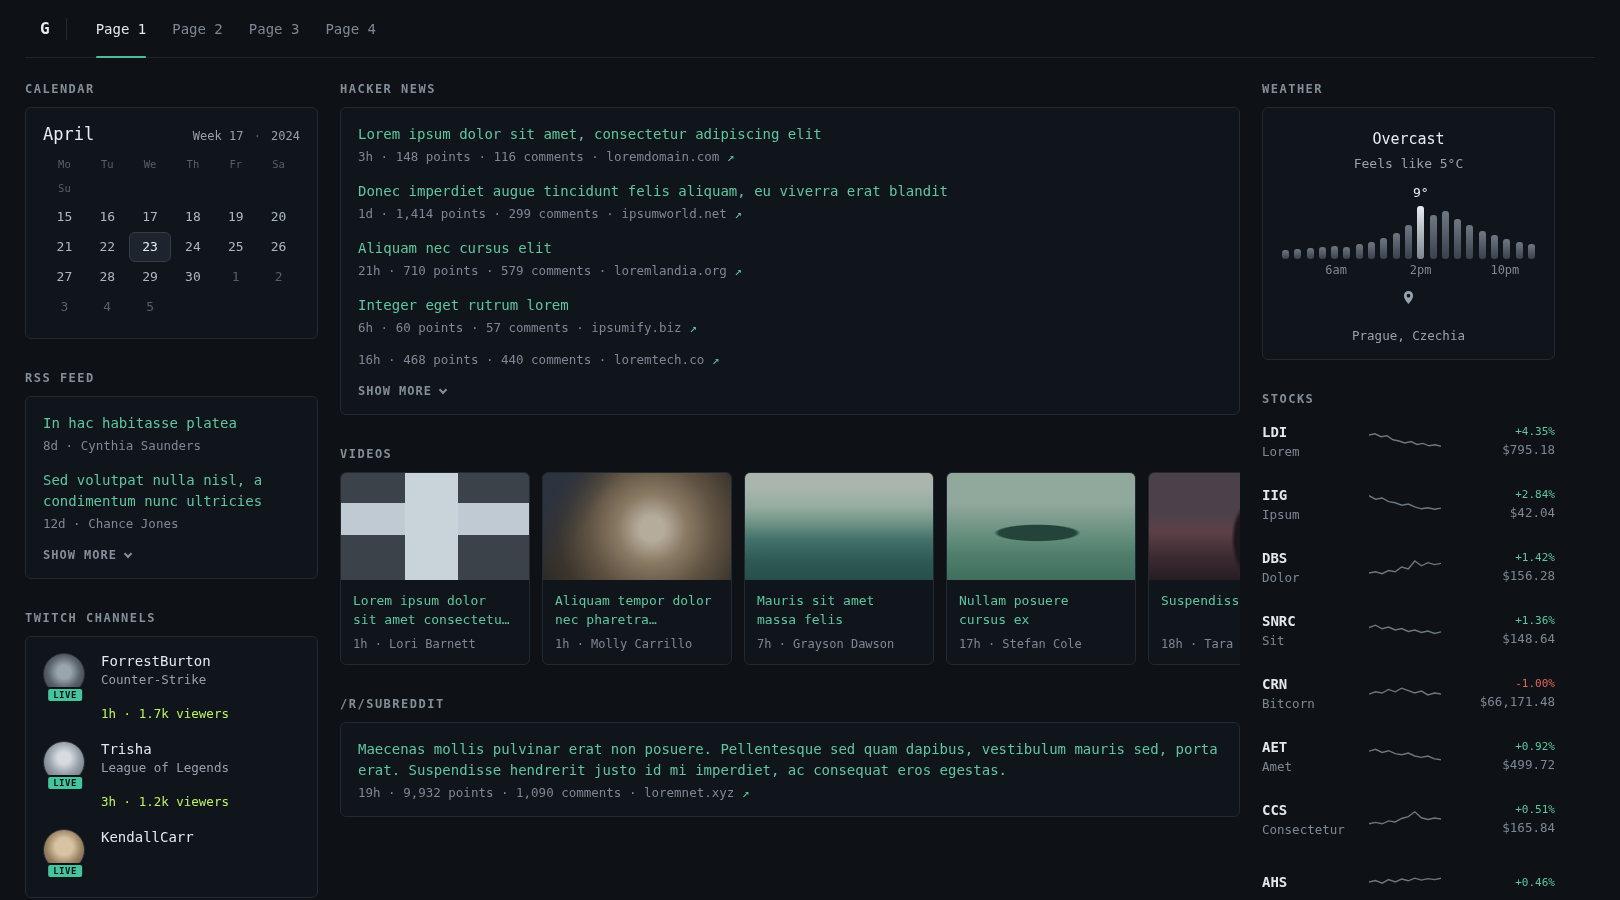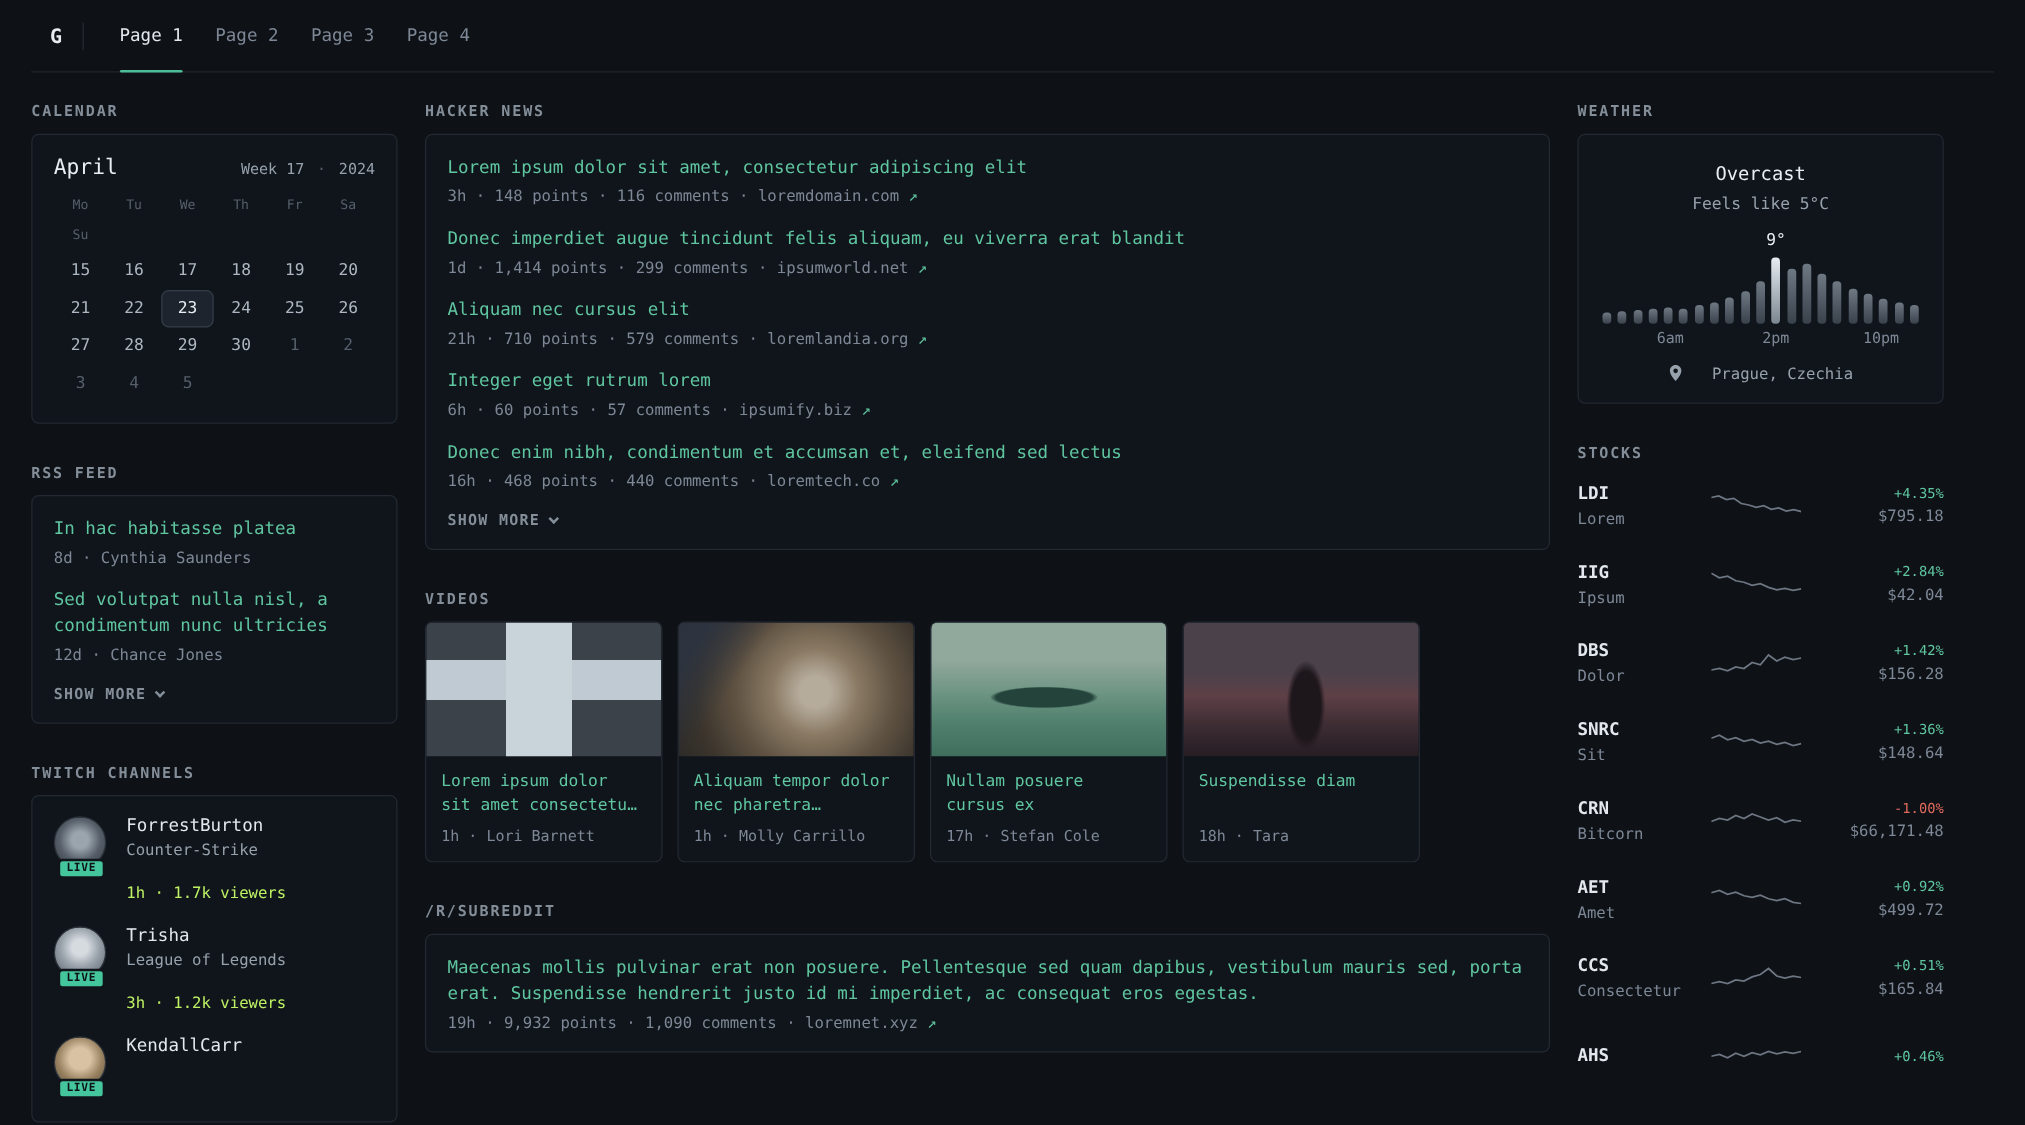--- a/index.html
+++ b/index.html
@@ -79,21 +79,21 @@
   .wx-card { text-align:center; }
   .wx-cond { font-size:15px; color:#e8edf2; margin-top:6px; }
   .wx-feels { font-size:13px; color:#97a1ac; margin-top:8px; }
   .wx-chart { position:relative; height:94px; margin-top:14px; }
   .wx-temp { position:absolute; top:0; transform:translateX(-50%); font-size:13px; color:#e8edf2; }
   .wx-bars { position:absolute; left:2px; right:2px; bottom:20px; top:18px; display:flex; align-items:flex-end; justify-content:space-between; }
   .wx-bar { width:7px; border-radius:3px; background:linear-gradient(to bottom, #6e7883, #39414b); }
   .wx-bar.hl { background:linear-gradient(to bottom, #e7ecf1, #7c8690); }
   .wx-hours { position:absolute; left:2px; right:2px; bottom:0; height:16px; }
   .wx-hour { position:absolute; transform:translateX(-50%); font-size:12px; color:#7d8795; }
-  .wx-loc { display:flex; justify-content:center; align-items:center; gap:24px; margin-top:12px; font-size:12.5px; color:#97a1ac; }
+  .wx-loc { display:flex; justify-content:center; align-items:center; gap:24px; margin-top:12px; font-size:12.5px; color:#97a1ac;flex-direction:column; }
 
   
   .stock-row { display:flex; align-items:center; margin-bottom:15px; min-height:48px; }
   .st-left { width:96px; flex:none; }
   .st-sym { font-size:14px; font-weight:bold; color:#e2e8ee; }
   .st-name { font-size:12.5px; color:#7d8795; margin-top:4px; }
   .st-spark { flex:1; display:flex; justify-content:center; }
   .st-right { width:104px; flex:none; text-align:right; }
   .st-chg { font-size:11px; }
   .st-chg.pos { color:#5fc6a0; }
@@ -238,21 +238,20 @@
             </div>
             <div class="feed-item" data-interactable="false">
               <div class="item-title" data-interactable="true">Aliquam nec cursus elit</div>
               <div class="item-meta" data-interactable="false"><span data-interactable="false">21h · 710 points · 579 comments · </span><span class="domain" data-interactable="true">loremlandia.org</span><span class="ext-arrow" data-interactable="false"> ↗</span></div>
             </div>
             <div class="feed-item" data-interactable="false">
               <div class="item-title" data-interactable="true">Integer eget rutrum lorem</div>
               <div class="item-meta" data-interactable="false"><span data-interactable="false">6h · 60 points · 57 comments · </span><span class="domain" data-interactable="true">ipsumify.biz</span><span class="ext-arrow" data-interactable="false"> ↗</span></div>
             </div>
             <div class="feed-item" data-interactable="false">
-              <div class="item-title" data-interactable="true">Donec enim nibh, condimentum et accumsan et, eleifend sed lectus</div>
               <div class="item-meta" data-interactable="false"><span data-interactable="false">16h · 468 points · 440 comments · </span><span class="domain" data-interactable="true">loremtech.co</span><span class="ext-arrow" data-interactable="false"> ↗</span></div>
             </div>
           </div>
         <div class="show-more" data-interactable="true">
           <span data-interactable="false">SHOW MORE</span>
           <span class="chev" data-interactable="false"></span>
         </div>
       </div>
     </section>
 
@@ -264,20 +263,27 @@
             <div class="vid-body" data-interactable="false">
               <div class="vid-title" data-interactable="true">Lorem ipsum dolor sit amet consectetu…</div>
               <div class="vid-meta" data-interactable="false">1h · Lori Barnett</div>
             </div>
           </div>
           <div class="vid-card" data-interactable="true">
             <div class="thumb thumb-camera" data-interactable="true"></div>
             <div class="vid-body" data-interactable="false">
               <div class="vid-title" data-interactable="true">Aliquam tempor dolor nec pharetra…</div>
               <div class="vid-meta" data-interactable="false">1h · Molly Carrillo</div>
+            </div>
+          </div>
+          <div class="vid-card" data-interactable="true">
+            <div class="thumb thumb-sea" data-interactable="true"></div>
+            <div class="vid-body" data-interactable="false">
+              <div class="vid-title" data-interactable="true">Mauris sit amet massa felis</div>
+              <div class="vid-meta" data-interactable="false">7h · Grayson Dawson</div>
             </div>
           </div>
           <div class="vid-card" data-interactable="true">
             <div class="thumb thumb-canoe" data-interactable="true"></div>
             <div class="vid-body" data-interactable="false">
               <div class="vid-title" data-interactable="true">Nullam posuere cursus ex</div>
               <div class="vid-meta" data-interactable="false">17h · Stefan Cole</div>
             </div>
           </div>
           <div class="vid-card" data-interactable="true">

